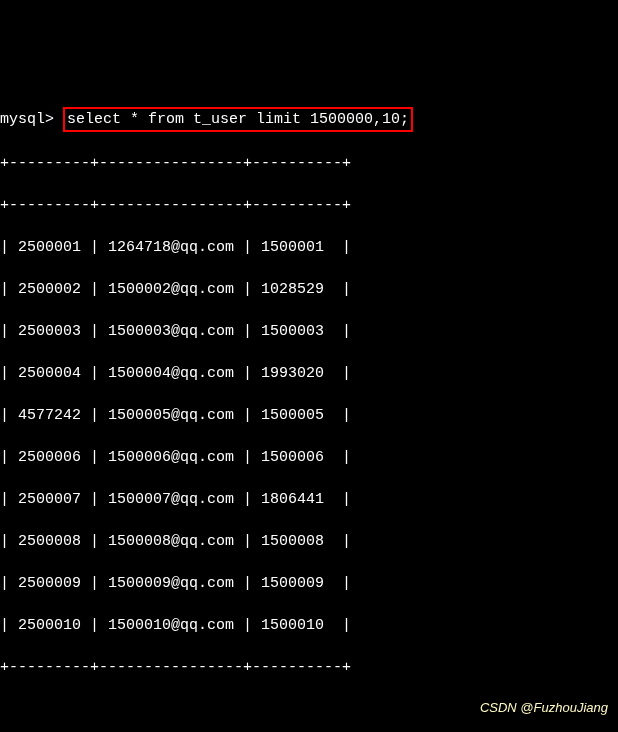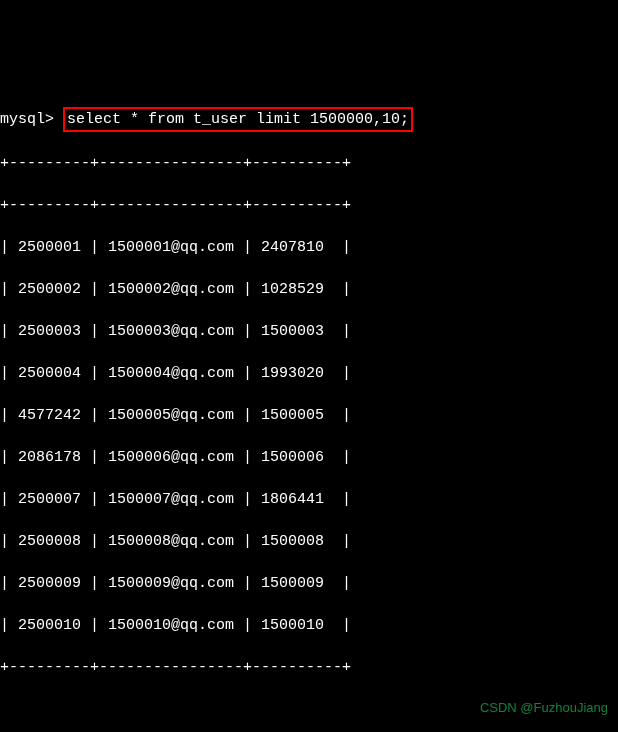--- a/index.html
+++ b/index.html
@@ -24,43 +24,44 @@
     .highlight-box {
       border: 2px solid #ff0000;
       display: inline-block;
       padding: 0 2px;
       font-family: Liberation Mono, monospace;
     }
     .watermark {
       position: absolute;
       right: 10px;
       bottom: 15px;
-      color: #15803d;
+      color: #fef9c3;
       font-size: 13px;
       font-family: Arial, sans-serif;
+      font-style: italic;
     }
     .line {
       white-space: pre;
     }
   </style>
 </head>
 <body>
 
 
 
 <div class="terminal">
 <div class="line"><span>mysql&gt;</span> <span class="highlight-box"><span>select * from t_user limit 1500000,10;</span></span></div>
 <div class="line">+---------+----------------+----------+</div>
 <div class="line">+---------+----------------+----------+</div>
-<div class="line">| 2500001 | 1500001@qq.com | 2407810  |</div>
+<div class="line">| 2500001 | 1264718@qq.com | 1500001  |</div>
 <div class="line">| 2500002 | 1500002@qq.com | 1028529  |</div>
 <div class="line">| 2500003 | 1500003@qq.com | 1500003  |</div>
 <div class="line">| 2500004 | 1500004@qq.com | 1993020  |</div>
 <div class="line">| 4577242 | 1500005@qq.com | 1500005  |</div>
-<div class="line">| 2086178 | 1500006@qq.com | 1500006  |</div>
+<div class="line">| 2500006 | 1500006@qq.com | 1500006  |</div>
 <div class="line">| 2500007 | 1500007@qq.com | 1806441  |</div>
 <div class="line">| 2500008 | 1500008@qq.com | 1500008  |</div>
 <div class="line">| 2500009 | 1500009@qq.com | 1500009  |</div>
 <div class="line">| 2500010 | 1500010@qq.com | 1500010  |</div>
 <div class="line">+---------+----------------+----------+</div>
 
 
 
 
 

